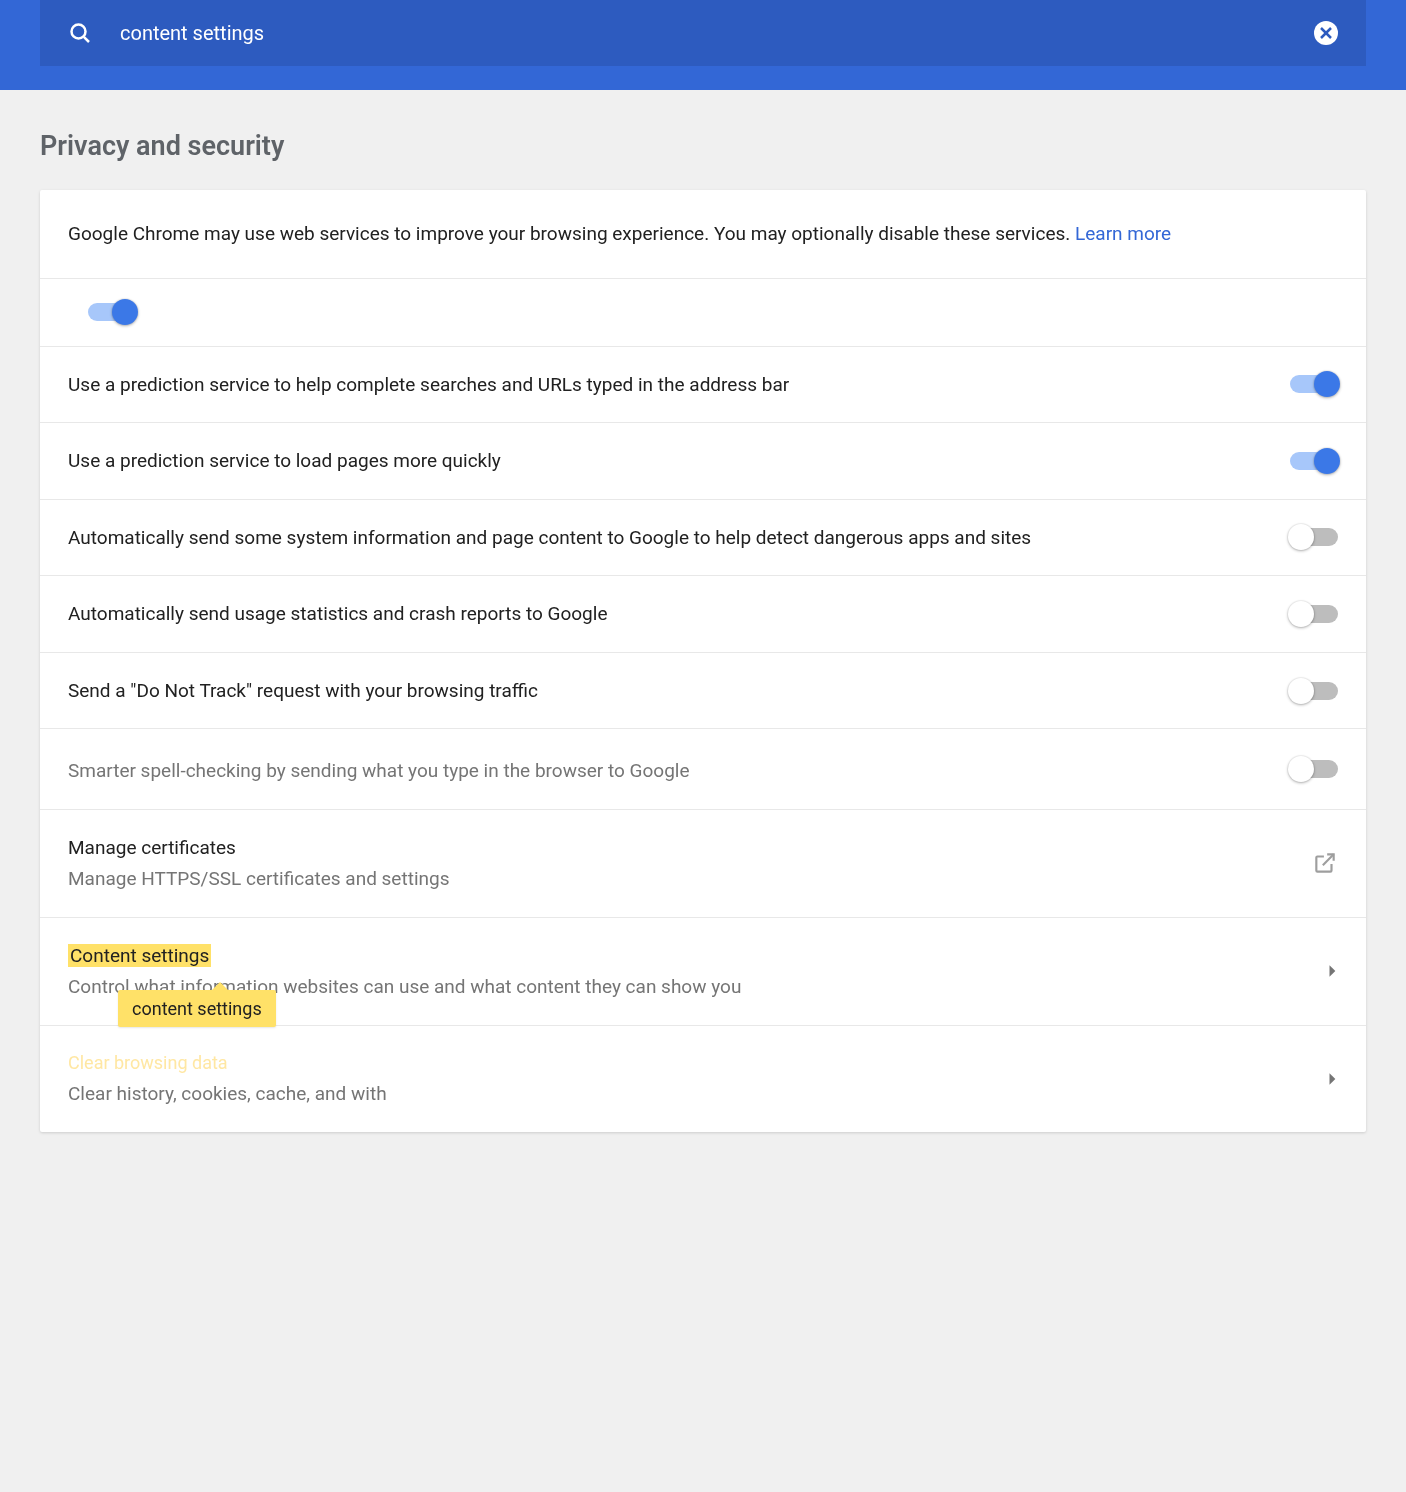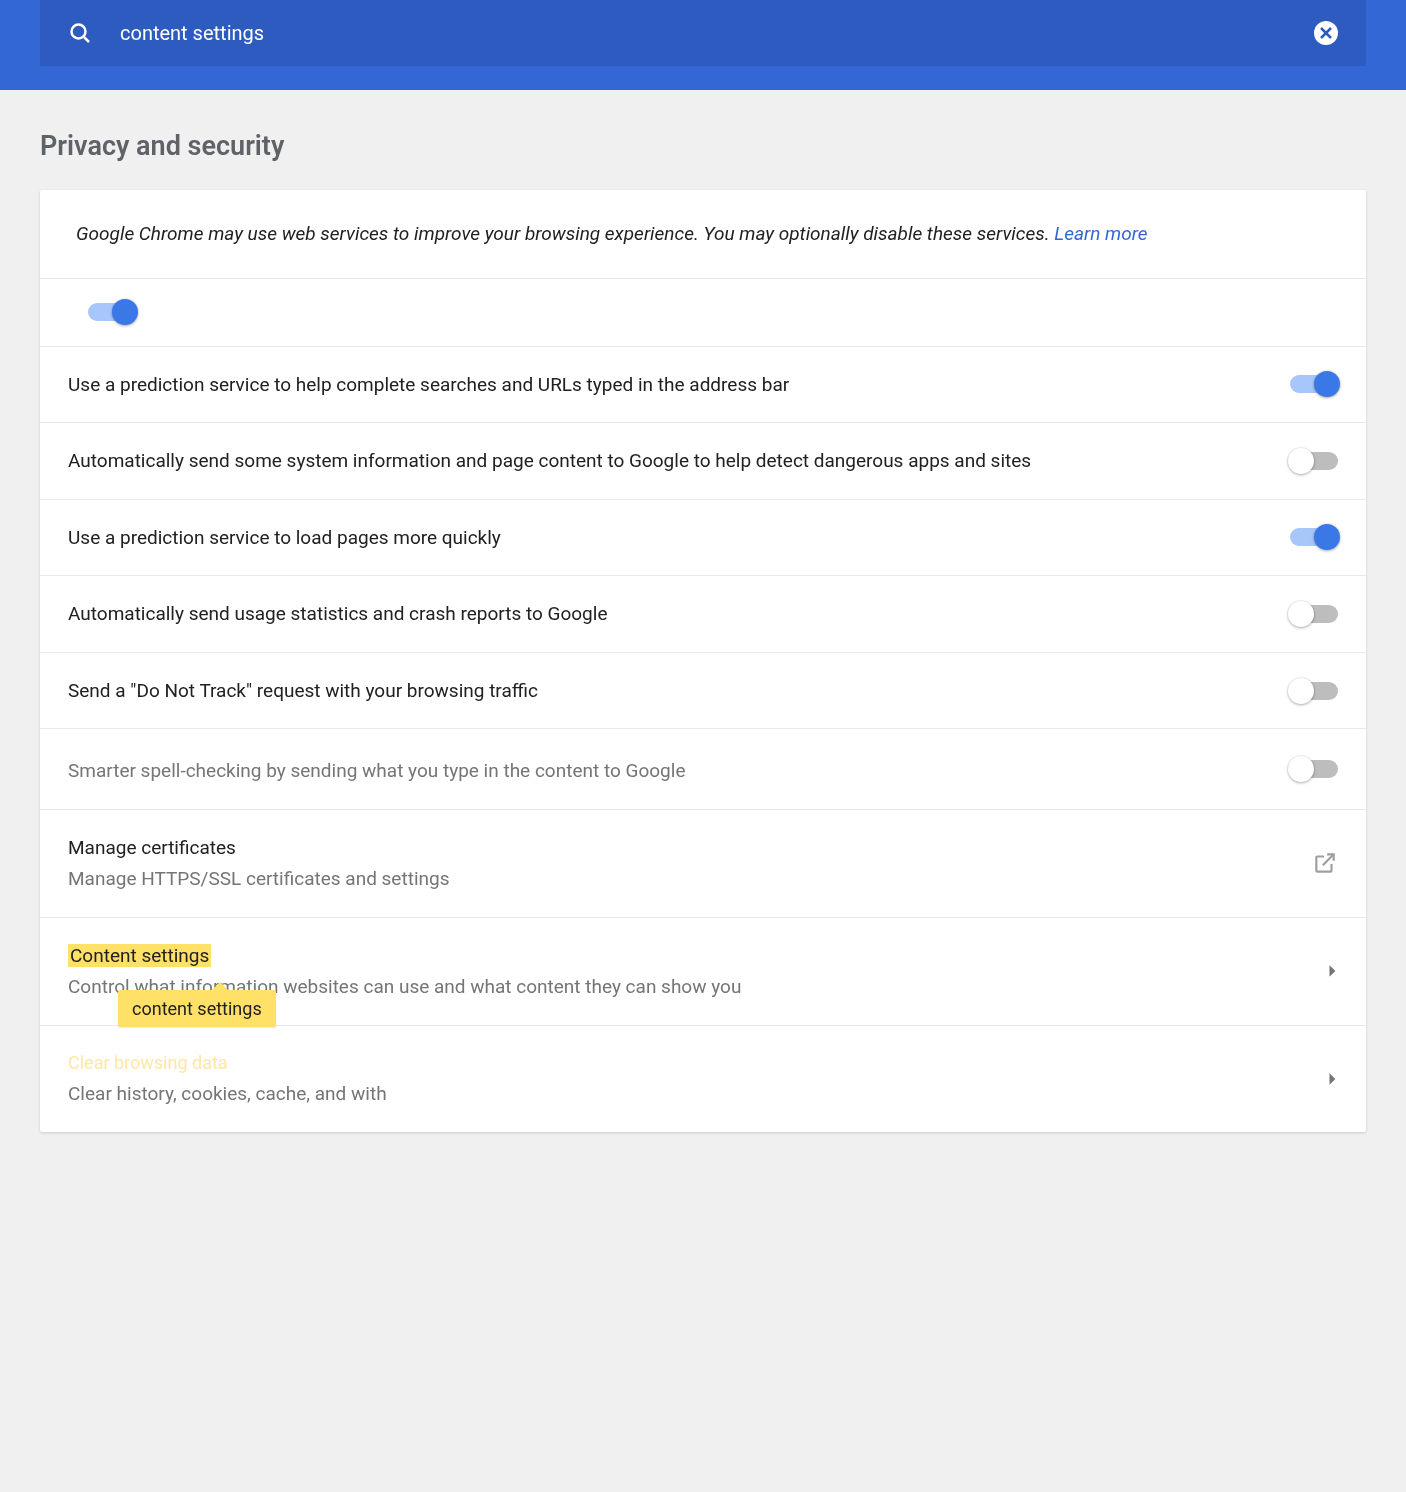--- a/index.html
+++ b/index.html
@@ -143,24 +143,23 @@
       left: 92px;
       border-left: 10px solid transparent;
       border-right: 10px solid transparent;
       border-bottom: 10px solid #ffe168;
     }
     .faded-title {
       color: #ffe7a3;
       font-size: 18px;
     }
     .intro-row {
-      padding: 30px 36px;
+      padding: 30px 28px;
       font-size: 19px;
       line-height:1.5;
-      font-style:italic;
     }
   </style>
 </head>
 <body>
 
 <div class="header-bar">
   <div class="search-wrap">
     <span class="search-icon">
       <svg width="24" height="24" viewBox="0 0 24 24" fill="none" stroke="currentColor" stroke-width="2.5">
           <circle cx="10.5" cy="10.5" r="7"></circle>
@@ -195,51 +194,51 @@
     </div>
 
     <div class="row">
       <div class="row-text">Use a prediction service to help complete searches and URLs typed in the address bar</div>
       <div class="toggle on">
           <div class="knob"></div>
         </div>
     </div>
 
     <div class="row">
-      <div class="row-text">Automatically send some system information and page content to Google to help detect dangerous apps and sites</div>
-      <div class="toggle off">
-          <div class="knob"></div>
-        </div>
-    </div>
-
-    <div class="row">
       <div class="row-text">Use a prediction service to load pages more quickly</div>
       <div class="toggle on">
           <div class="knob"></div>
         </div>
     </div>
 
+    <div class="row">
+      <div class="row-text">Automatically send some system information and page content to Google to help detect dangerous apps and sites</div>
+      <div class="toggle off">
+          <div class="knob"></div>
+        </div>
+    </div>
+
 
     <div class="row">
       <div class="row-text">Automatically send usage statistics and crash reports to Google</div>
       <div class="toggle off">
           <div class="knob"></div>
         </div>
     </div>
 
     <div class="row">
       <div class="row-text">Send a "Do Not Track" request with your browsing traffic</div>
       <div class="toggle off">
           <div class="knob"></div>
         </div>
     </div>
 
     <div class="row">
       <div class="row-text">
-        <div class="row-sub">Smarter spell-checking by sending what you type in the content to Google</div>
+        <div class="row-sub">Smarter spell-checking by sending what you type in the browser to Google</div>
       </div>
       <div class="toggle off">
           <div class="knob"></div>
         </div>
     </div>
 
     <div class="row">
       <div class="row-text">
         <div>Manage certificates</div>
         <div class="row-sub">Manage HTTPS/SSL certificates and settings</div>

